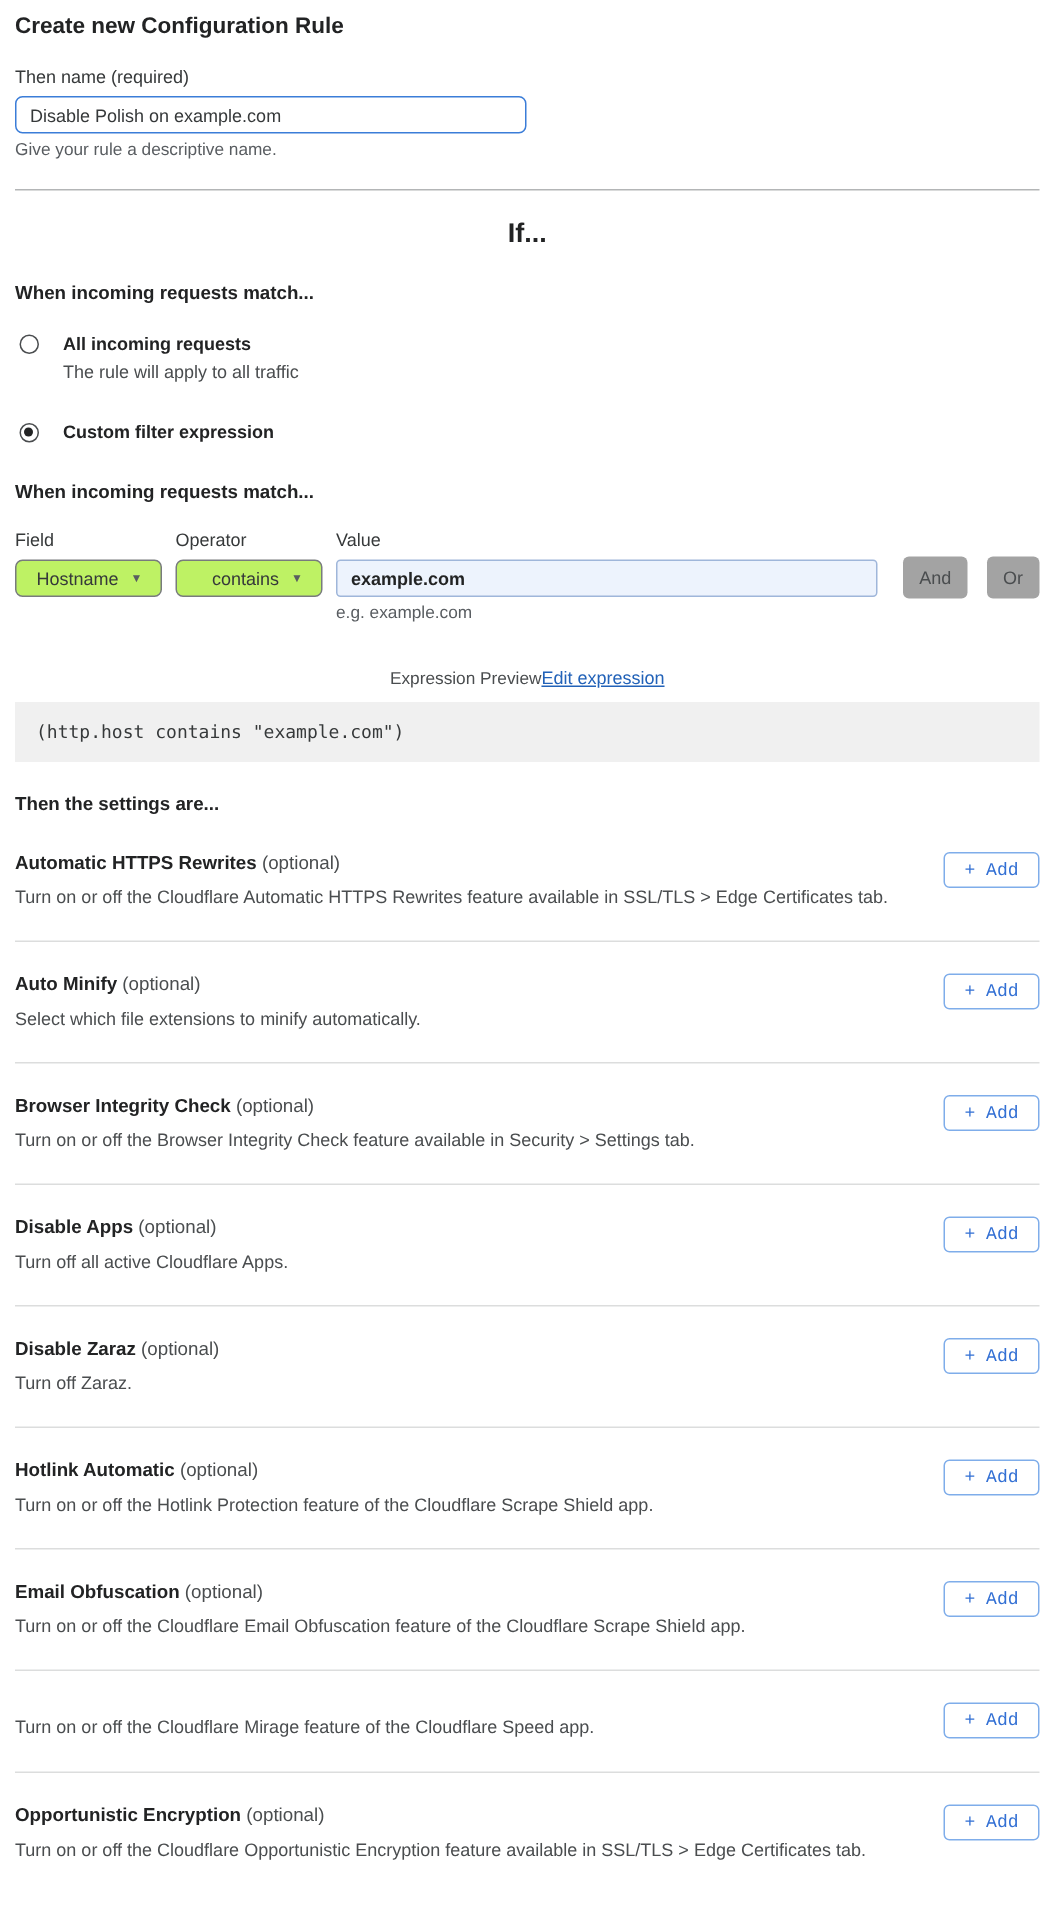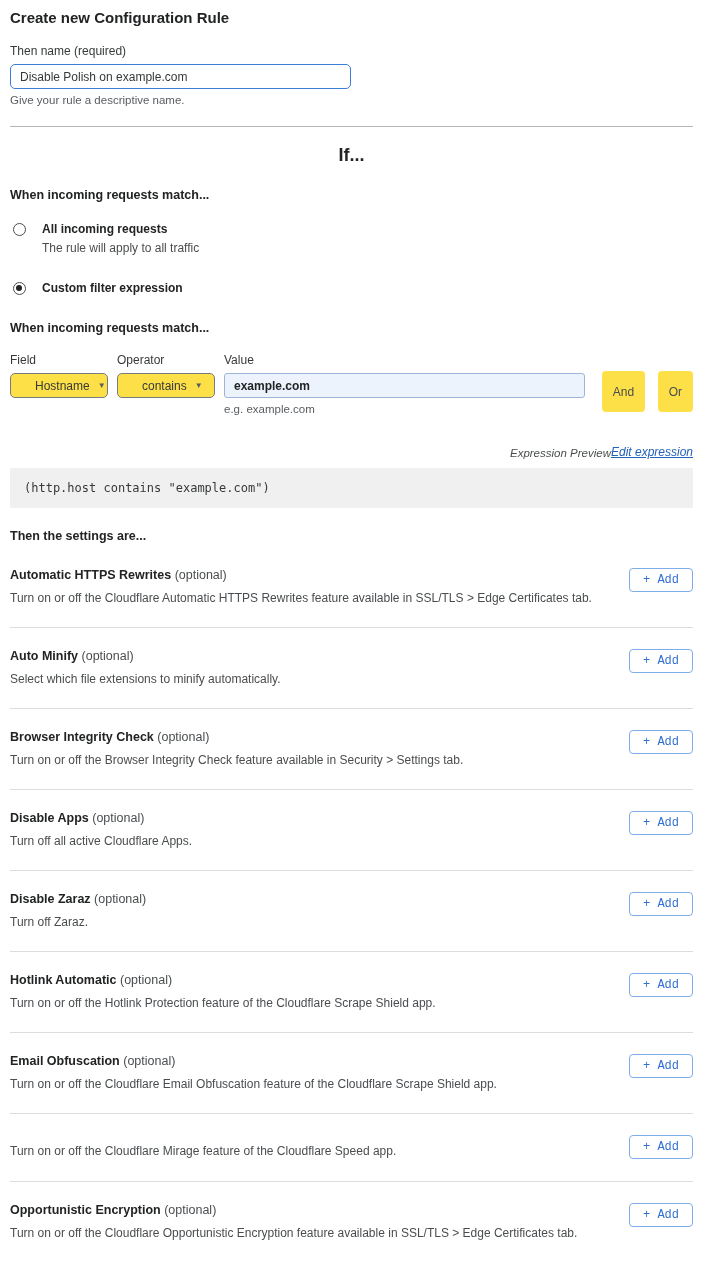--- a/index.html
+++ b/index.html
@@ -86,27 +86,27 @@
   .radio-desc { font-size: 12px; color: #4a4d4f; margin-top: 5px; }
   .builder-row {
     display: flex;
     align-items: flex-start;
     margin-top: 18px;
   }
   .builder-col { margin-right: 9px; }
   .builder-col-value { flex: 1; margin-right: 9px; }
   .select-box {
     height: 25px;
-    background: #fde047;
+    background: #bef264;
     border: 1px solid #787b7d;
     border-radius: 5px;
     display: flex;
     align-items: center;
-    justify-content: space-between;
-    padding: 0 24px;
+    justify-content: flex-end;
+    padding: 0 12px;
     font-size: 12px;
     color: #36393a;
     cursor: pointer;
   }
   .select-box .caret {
     font-size: 8px;
     color: #595d61;
     margin-left: 8px;
   }
   .w-98 { width: 98px; }
@@ -118,37 +118,36 @@
     border: 1px solid #9fb6da;
     border-radius: 3px;
     padding: 0 9px;
     font-size: 12px;
     font-weight: 700;
     font-family: "Liberation Sans", sans-serif;
     color: #222324;
     outline: none;
   }
   .conj-btn {
-    height: 41px;
+    height: 28px;
     padding: 0 11px;
-    background: #fde047;
+    background: #a3a3a3;
     border: none;
     border-radius: 4px;
     font-size: 12px;
     font-family: "Liberation Sans", sans-serif;
     color: #4a4d4f;
     margin-left: 8px;
     cursor: default;
   }
   .preview-header {
     display: flex;
-    justify-content: flex-end;
+    justify-content: center;
     align-items: flex-end;
     margin-top: 30px;
-    font-style: italic;
   }
   .preview-label { font-size: 11.5px; color: #4a4d4f; }
   .edit-link {
     font-size: 12px;
     color: #2262b8;
     text-decoration: underline;
     cursor: pointer;
   }
   .code-block {
     margin-top: 9px;

